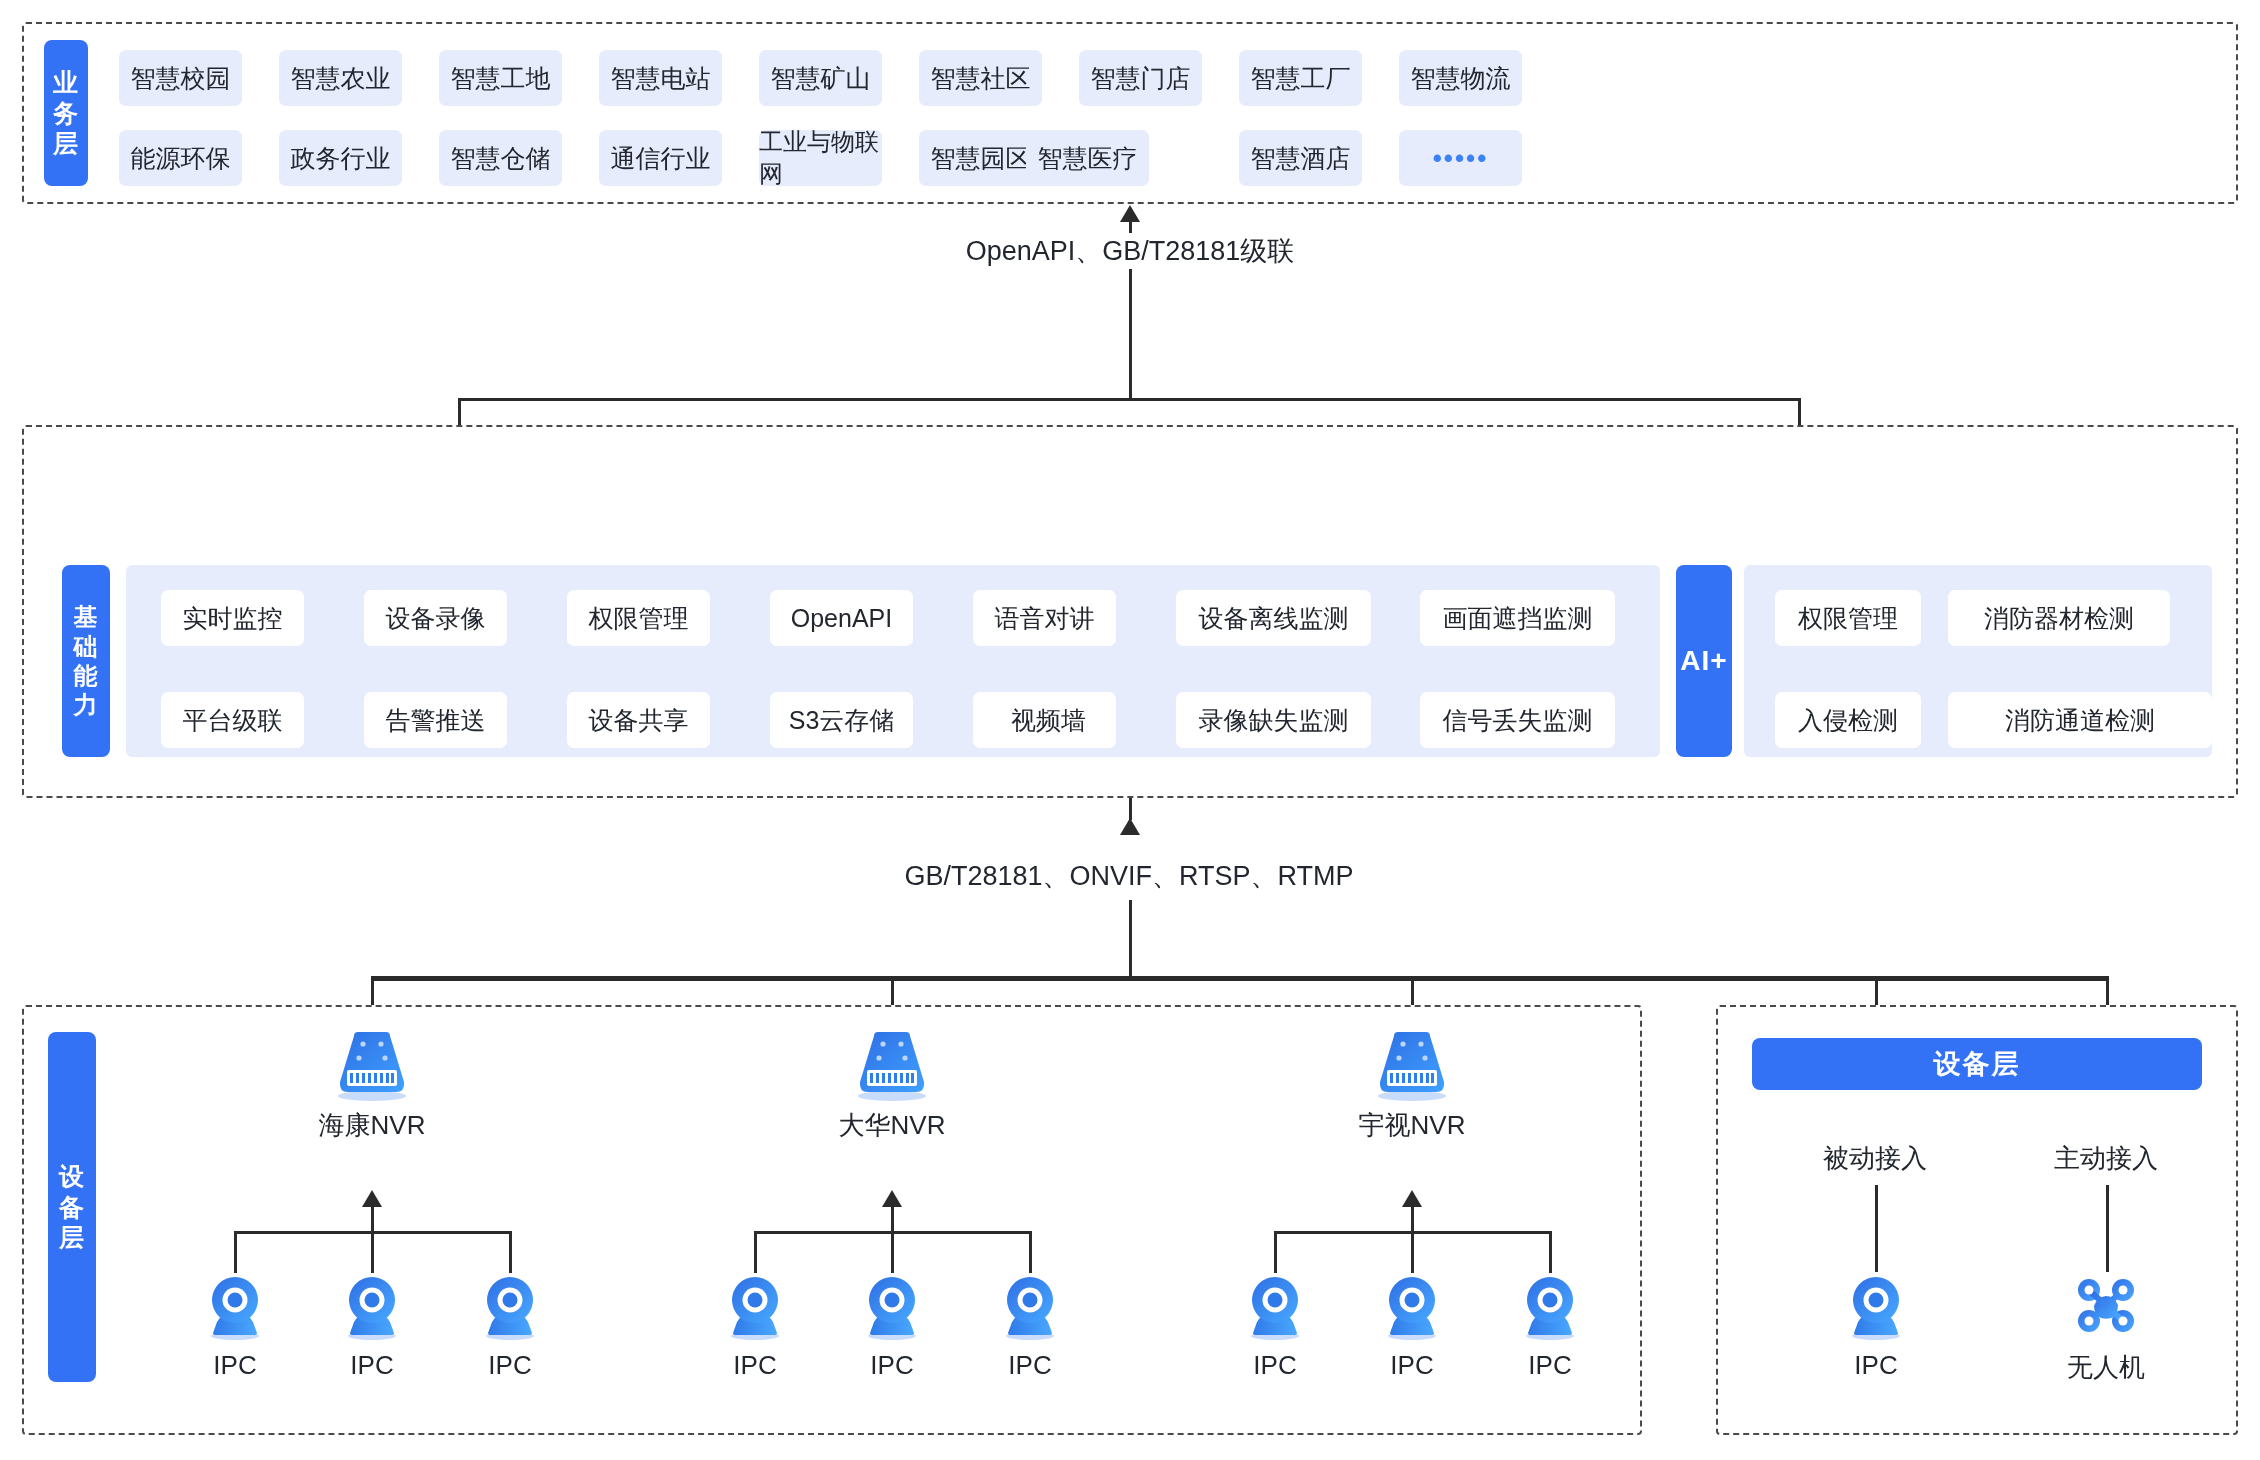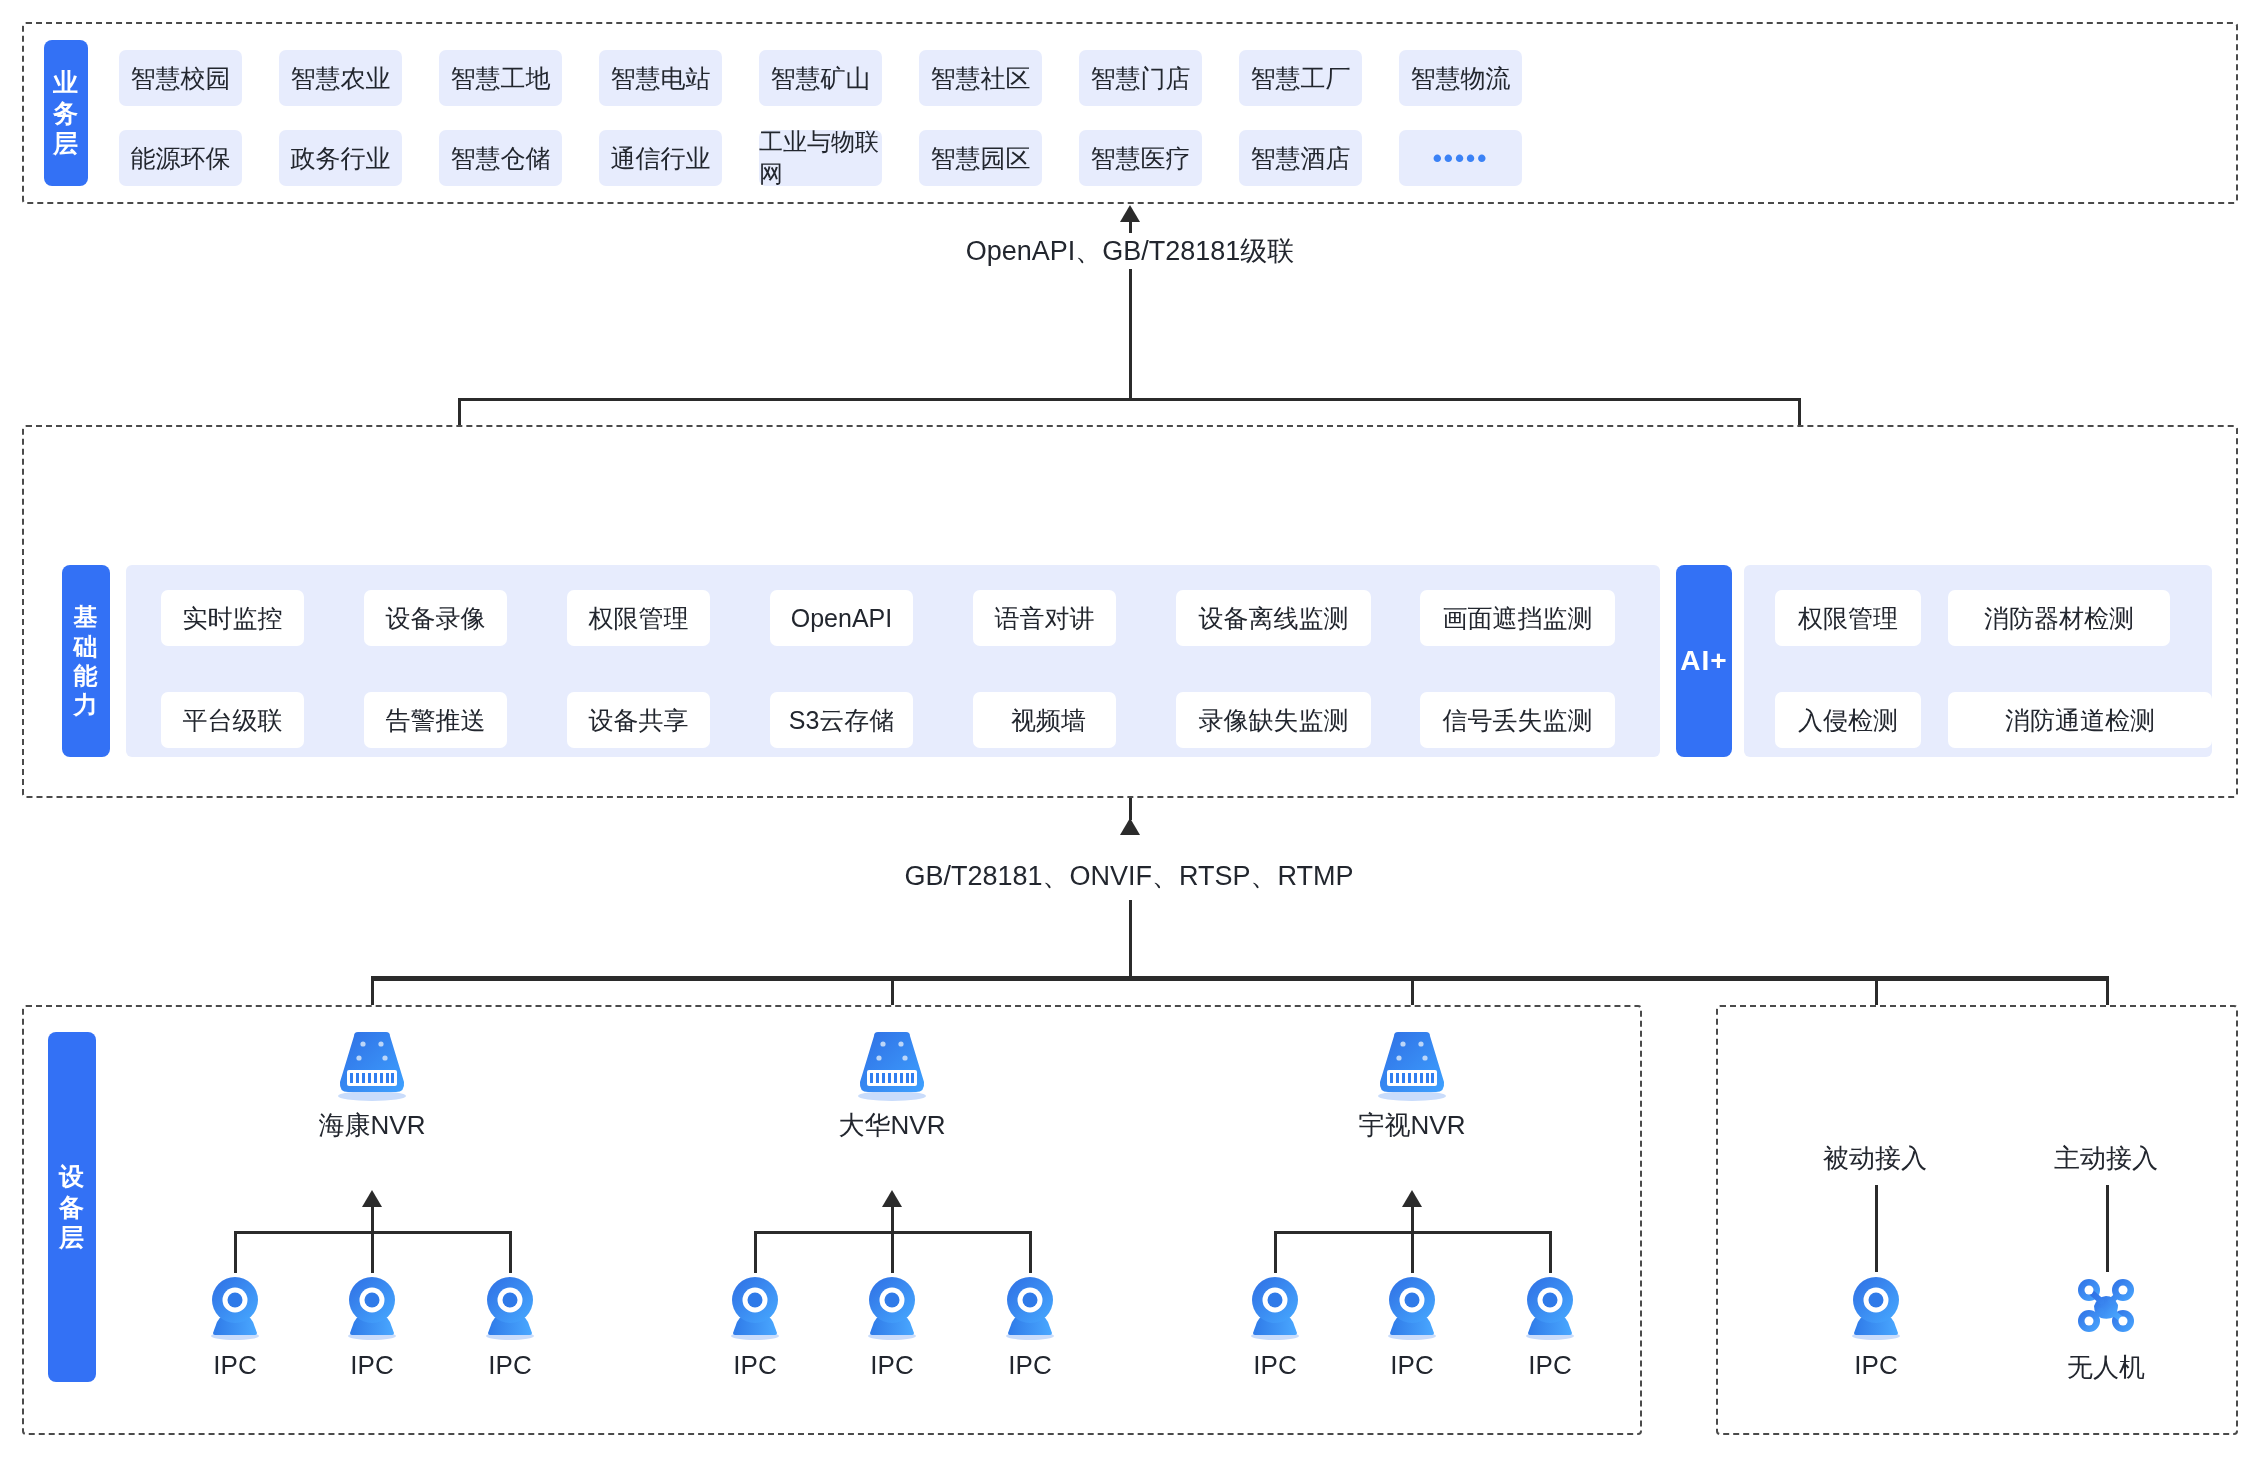--- a/index.html
+++ b/index.html
@@ -157,21 +157,21 @@
   <div class="chip" style="left:1079px; top:50px; width:123px;">智慧门店</div>
   <div class="chip" style="left:1239px; top:50px; width:123px;">智慧工厂</div>
   <div class="chip" style="left:1399px; top:50px; width:123px;">智慧物流</div>
 
   <div class="chip" style="left:119px; top:130px; width:123px;">能源环保</div>
   <div class="chip" style="left:279px; top:130px; width:123px;">政务行业</div>
   <div class="chip" style="left:439px; top:130px; width:123px;">智慧仓储</div>
   <div class="chip" style="left:599px; top:130px; width:123px;">通信行业</div>
   <div class="chip" style="left:759px; top:130px; width:123px; font-size:24px;">工业与物联网</div>
   <div class="chip" style="left:919px; top:130px; width:123px;">智慧园区</div>
-  <div class="chip" style="left:1079px; top:130px; width:123px;">智慧医疗</div>
+  <div class="chip" style="left:1026px; top:130px; width:123px;">智慧医疗</div>
   <div class="chip" style="left:1239px; top:130px; width:123px;">智慧酒店</div>
   <div class="chip dots" style="left:1399px; top:130px; width:123px;">•••••</div>
 
   <div class="arrow-up" style="left:1120px; top:205px;"></div>
   <div class="vline" style="left:1129px; top:220px; height:70px;"></div>
   <div class="conn-label" style="left:930px; top:233px; width:400px;">OpenAPI、GB/T28181级联</div>
   <div class="vline" style="left:1129px; top:290px; height:110px;"></div>
   <div class="hline" style="left:458px; top:398px; width:1343px;"></div>
   <div class="vline" style="left:458px; top:398px; height:55px;"></div>
   <div class="vline" style="left:1798px; top:398px; height:55px;"></div>
@@ -449,20 +449,21 @@
         <circle cx="36" cy="28" r="23" fill="url(#camG1)"></circle>
         <circle cx="36" cy="28" r="12.5" fill="#ffffff"></circle>
         <circle cx="36" cy="28" r="7.5" fill="#2f7ae8"></circle>
       </svg>
     </div>
     <div class="caption">IPC</div>
   </div>
 
   <div class="dashed-box" style="left:1716px; top:1005px; width:522px; height:430px;"></div>
 
+  <div class="dev-bar" style="left:1752px; top:1038px; width:450px; height:52px;">设备层</div>
 
   <div class="access-label" style="left:1803px; top:1141px; width:144px;">被动接入</div>
   <div class="access-label" style="left:2034px; top:1141px; width:144px;">主动接入</div>
 
   <div class="vline" style="left:1875px; top:1185px; height:87px;"></div>
   <div class="vline" style="left:2106px; top:1185px; height:87px;"></div>
 
   <div class="node" style="left:1835px; top:1272px; width:82px;">
     <div class="icon-wrap">
       <svg width="72" height="72" viewBox="0 0 72 72">

